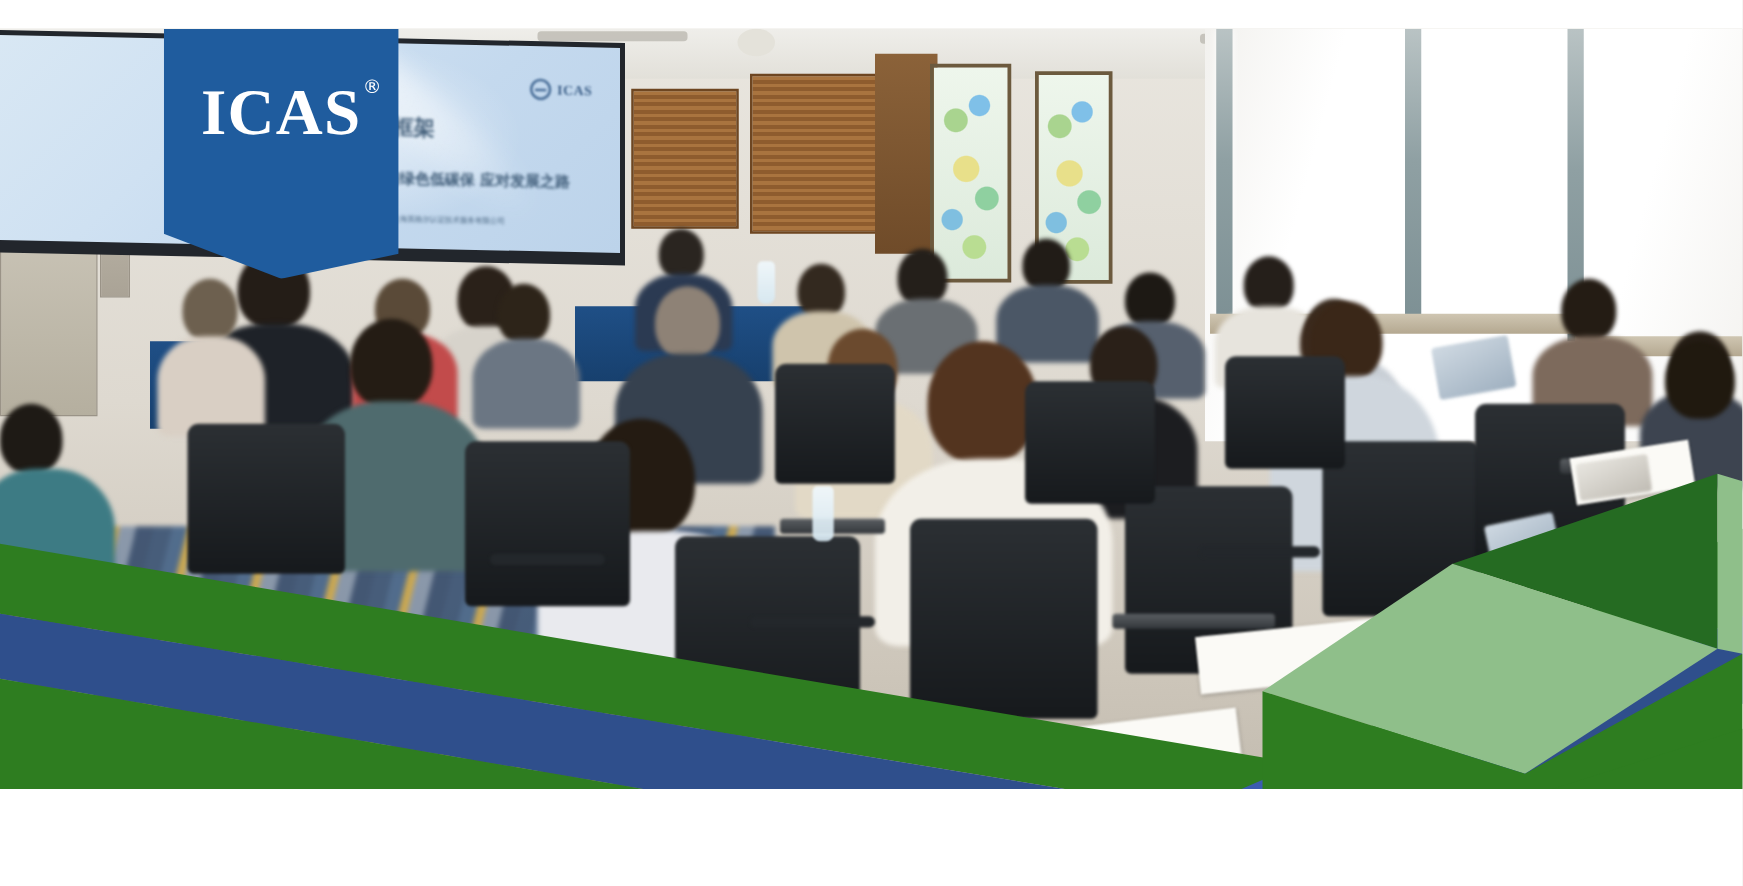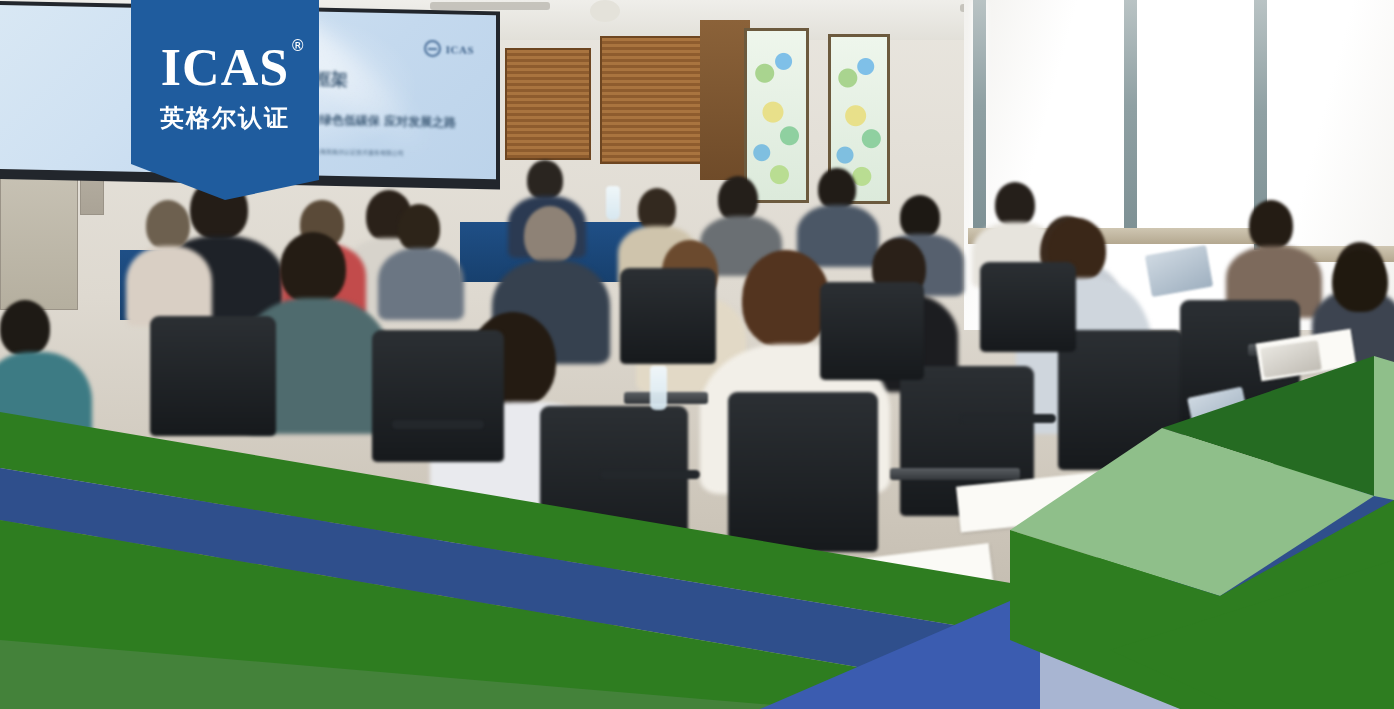--- a/index.html
+++ b/index.html
@@ -5,23 +5,24 @@
 <style>
   * { margin:0; padding:0; box-sizing:border-box; }
   html,body {
     width:1394px; height:709px;
     background:#ffffff;
     font-family:"Liberation Serif", serif;
     overflow:hidden;
   }
   #stage {
     position:relative;
-    width:1394px; height:709px;
+    width:1394px; height:608px;
     overflow:hidden;
     background:#d9d5cc;
+    margin-top:23px;
   }
 
   
   .photo { position:absolute; inset:0; overflow:hidden; }
 
   .wall {
     position:absolute; left:0; top:0; width:1394px; height:709px;
     background:
       linear-gradient(180deg,#e9e6df 0%, #ded9d0 42%, #cdc6ba 72%, #b9b2a6 100%);
   }
@@ -371,21 +372,20 @@
     <div class="tablet" style="left:1190px;top:392px;width:56px;height:34px;transform:rotate(-12deg);"></div>
     <div class="tablet" style="left:1262px;top:344px;width:58px;height:30px;transform:rotate(-8deg);background:linear-gradient(160deg,#e8e6e0,#c0bcb4);"></div>
 
     <div class="photo-blur"></div>
   </div>
 
   <div class="logo-panel">
     <div class="logo-word">
       <span>ICAS</span><span class="logo-reg">®</span>
     </div>
-    <div class="logo-cn">英格尔认证</div>
   </div>
 
   <div class="ribbons">
     <svg viewBox="0 0 1394 709" xmlns="http://www.w3.org/2000/svg">
 
       <polygon fill="#2E7D20" points="0,412 1040,588 1394,400 1394,470 1045,640 0,468"></polygon>
 
       <polygon fill="#2F4F8C" points="0,468 1045,640 1394,470 1394,540 1050,700 0,520"></polygon>
 
       <polygon fill="#2E7D20" points="0,520 1050,700 1060,709 0,709"></polygon>

